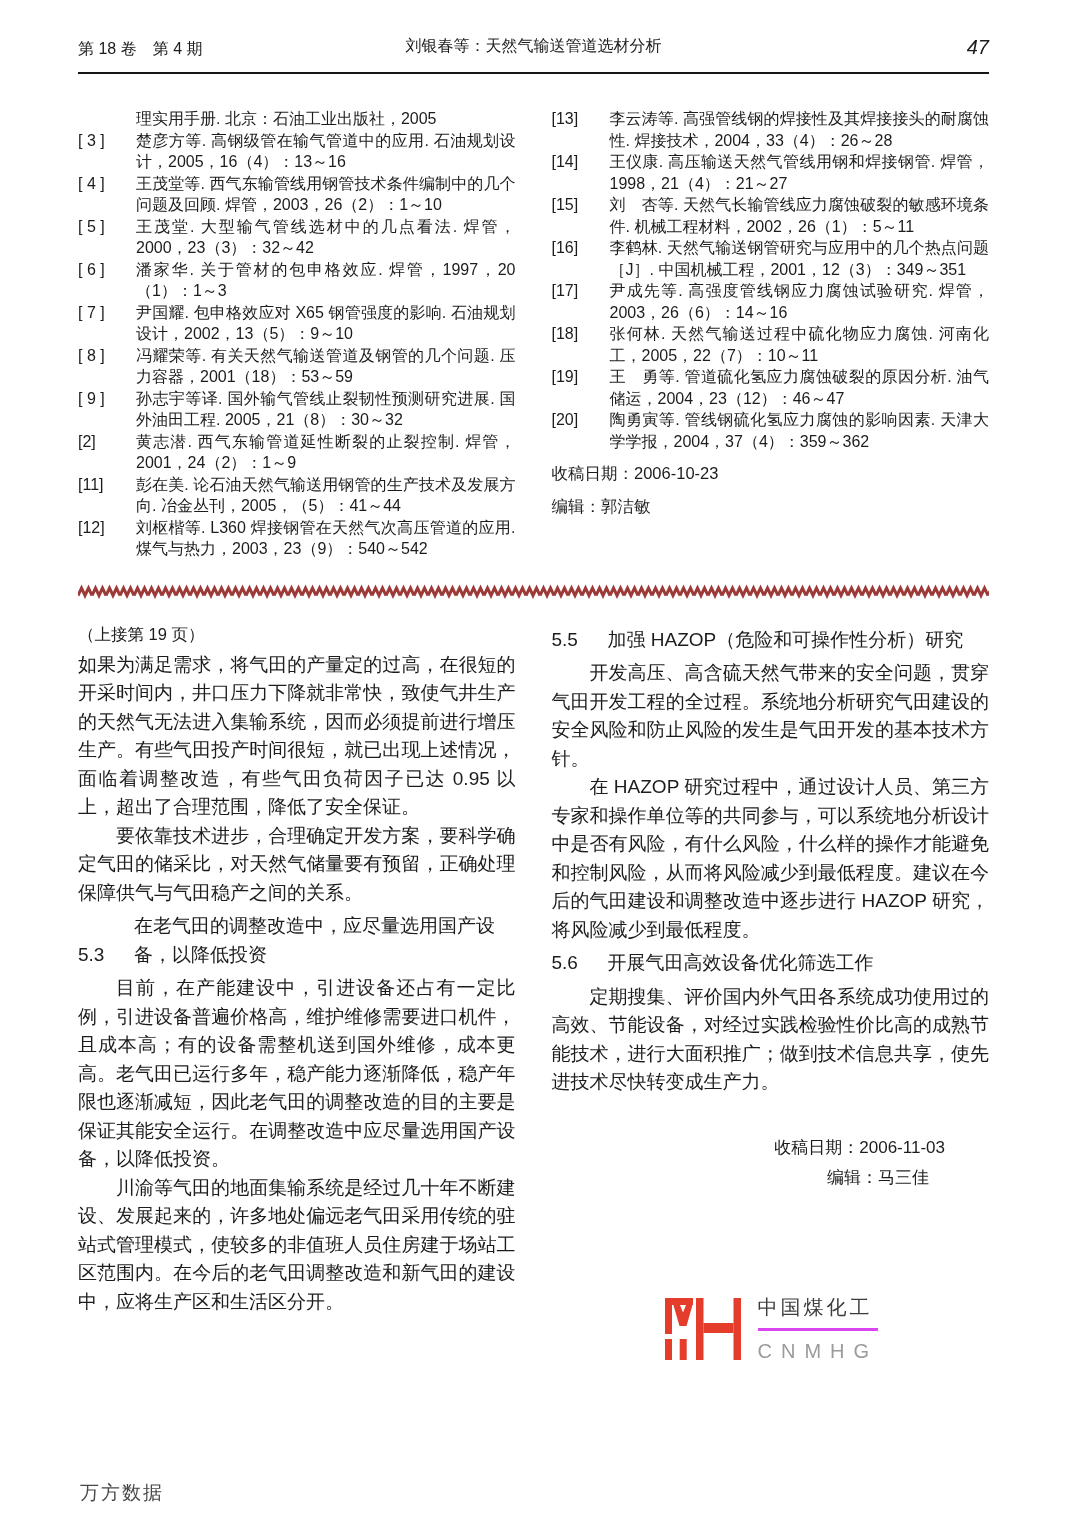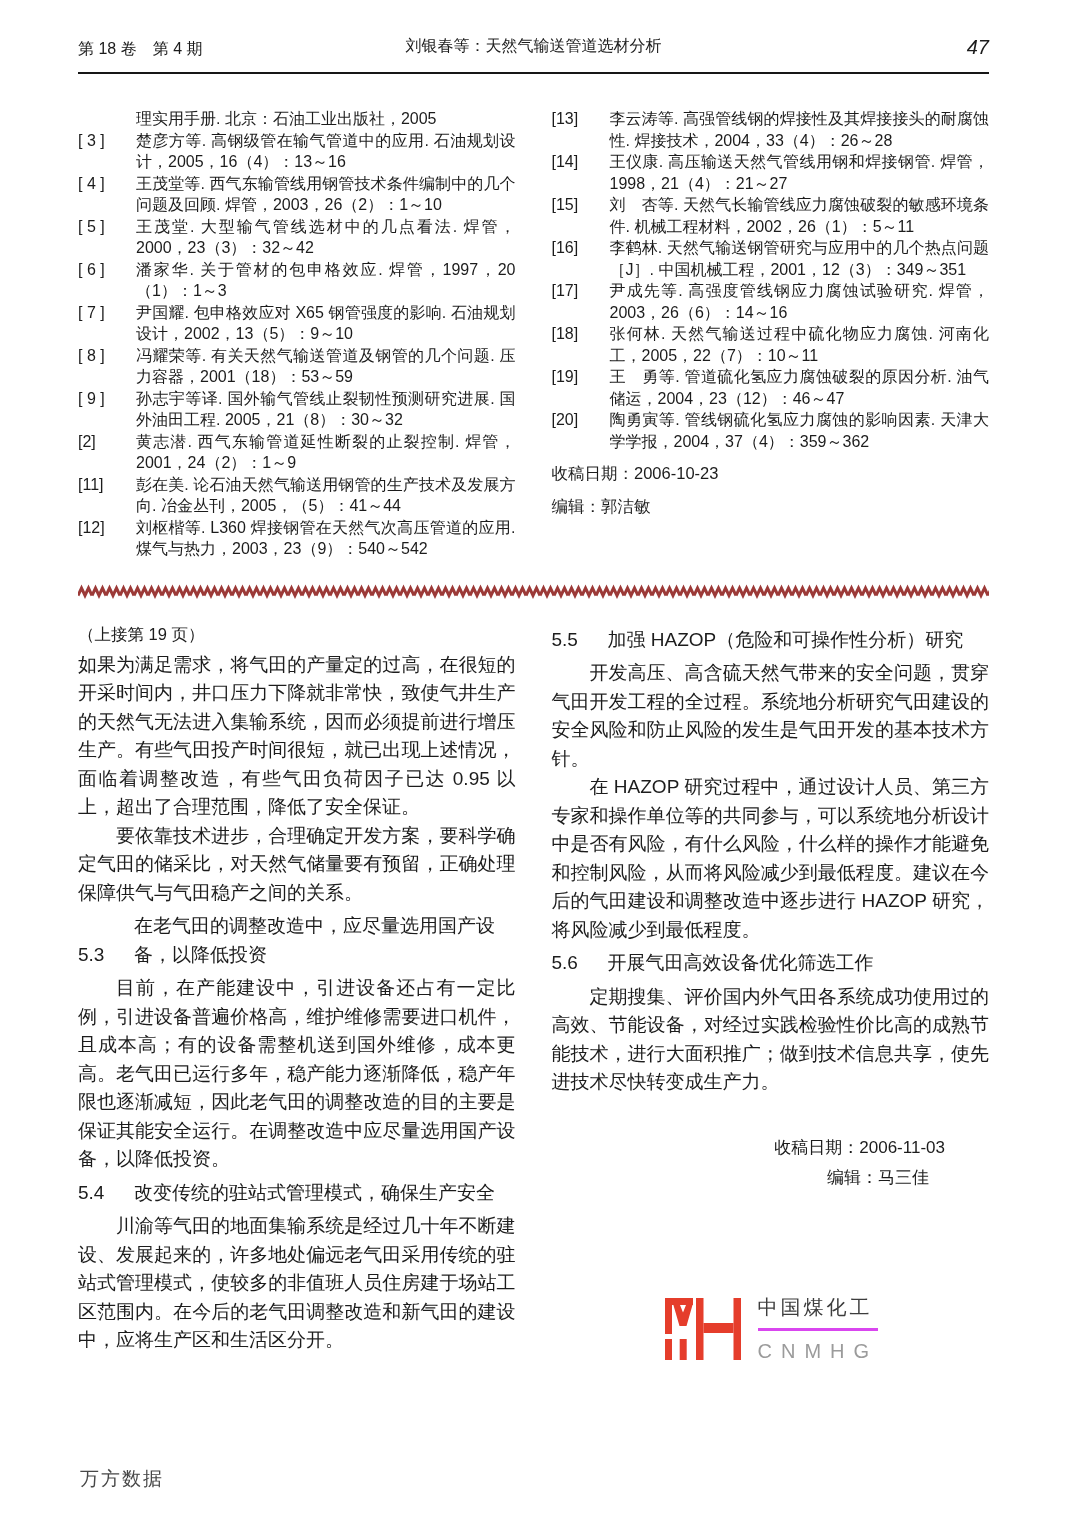--- a/index.html
+++ b/index.html
@@ -43,21 +43,21 @@
   .editor2 { text-align:right; padding-right:60px; font-size:17px; line-height:30px; }
   .refcol .received { font-size:16.5px; }
 
   
   .logo-row { display:flex; align-items:center; gap:16px; margin-top:100px; margin-left:112px; }
   .logo-mark svg { display:block; }
   .logo-cn { font-size:20px; color:#3d3d3d; letter-spacing:3px; padding-bottom:7px; border-bottom:3px solid #d946ef; white-space:nowrap; }
   .logo-en { font-size:20px; color:#9b9b9b; letter-spacing:9px; margin-top:6px; white-space:nowrap; }
 
   
-  .watermark { position:absolute; left:80px; bottom:24px; font-size:19px; color:#474747; letter-spacing:2px; }
+  .watermark { position:absolute; left:80px; bottom:10px; font-size:19px; color:#474747; letter-spacing:2px; }
 </style>
 </head>
 <body>
 
 <div class="page">
 
   <header class="header">
     <span class="h-left">第 18 卷　第 4 期</span>
     <span class="h-center">刘银春等：天然气输送管道选材分析</span>
     <span class="h-right">47</span>
@@ -161,24 +161,20 @@
   <section class="main">
     <div class="bodycol">
       <div class="note">（上接第 19 页）</div>
       <p class="body">如果为满足需求，将气田的产量定的过高，在很短的开采时间内，井口压力下降就非常快，致使气井生产的天然气无法进入集输系统，因而必须提前进行增压生产。有些气田投产时间很短，就已出现上述情况，面临着调整改造，有些气田负荷因子已达 0.95 以上，超出了合理范围，降低了安全保证。</p>
       <p class="body indent">要依靠技术进步，合理确定开发方案，要科学确定气田的储采比，对天然气储量要有预留，正确处理保障供气与气田稳产之间的关系。</p>
       <div class="sec">
         <span class="sec-num">5.3</span>
         <span class="sec-text">在老气田的调整改造中，应尽量选用国产设备，以降低投资</span>
       </div>
       <p class="body indent">目前，在产能建设中，引进设备还占有一定比例，引进设备普遍价格高，维护维修需要进口机件，且成本高；有的设备需整机送到国外维修，成本更高。老气田已运行多年，稳产能力逐渐降低，稳产年限也逐渐减短，因此老气田的调整改造的目的主要是保证其能安全运行。在调整改造中应尽量选用国产设备，以降低投资。</p>
-      <div class="sec">
-        <span class="sec-num">5.4</span>
-        <span class="sec-text">改变传统的驻站式管理模式，确保生产安全</span>
-      </div>
       <p class="body indent">川渝等气田的地面集输系统是经过几十年不断建设、发展起来的，许多地处偏远老气田采用传统的驻站式管理模式，使较多的非值班人员住房建于场站工区范围内。在今后的老气田调整改造和新气田的建设中，应将生产区和生活区分开。</p>
     </div>
 
     <div class="bodycol">
       <div class="sec">
         <span class="sec-num">5.5</span>
         <span class="sec-text">加强 HAZOP（危险和可操作性分析）研究</span>
       </div>
       <p class="body indent">开发高压、高含硫天然气带来的安全问题，贯穿气田开发工程的全过程。系统地分析研究气田建设的安全风险和防止风险的发生是气田开发的基本技术方针。</p>
       <p class="body indent">在 HAZOP 研究过程中，通过设计人员、第三方专家和操作单位等的共同参与，可以系统地分析设计中是否有风险，有什么风险，什么样的操作才能避免和控制风险，从而将风险减少到最低程度。建议在今后的气田建设和调整改造中逐步进行 HAZOP 研究，将风险减少到最低程度。</p>

